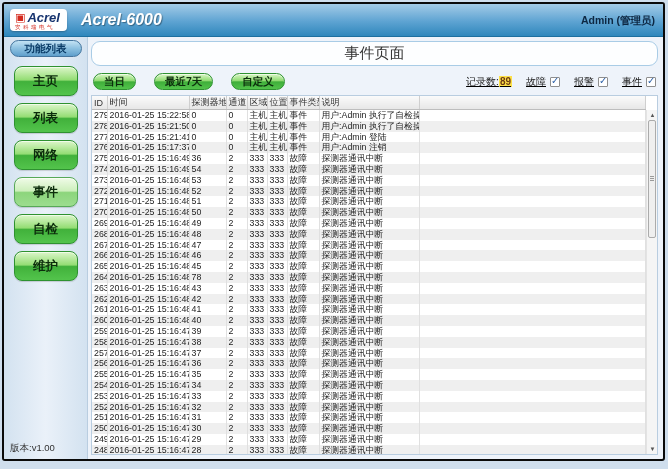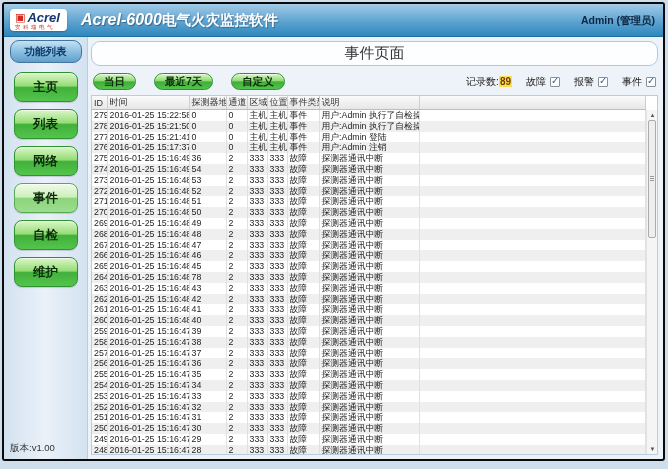--- a/index.html
+++ b/index.html
@@ -12,33 +12,33 @@
   
   .header { height:33px; flex:0 0 33px; display:flex; align-items:center;
             background:linear-gradient(180deg,#a3cbe7 0%,#5da3d2 55%,#2f87bc 100%);
             border-bottom:1px solid #1d6f9f; padding:0 6px; }
   .logo-box { background:#fff; border-radius:4px; padding:2px 7px 1px 5px; margin-right:14px;
               display:flex; flex-direction:column; line-height:1; box-shadow:0 1px 2px rgba(0,0,0,.25); }
   .logo-row { display:flex; align-items:center; gap:2px; }
   .logo-glyph { color:#d42a1e; font-size:11px; font-weight:bold; }
   .logo-brand { color:#16336e; font-weight:bold; font-style:italic; font-size:13px; letter-spacing:0; }
   .logo-sub { color:#d42a1e; font-size:5.5px; letter-spacing:2.5px; margin-top:1px; white-space:nowrap; }
-  .app-title { display:flex; align-items:center; }
+  .app-title { display:flex; align-items:flex-end; gap:7px; }
   .app-title .brand { color:#fff; font-weight:bold; font-style:italic; font-size:16px;
                       text-shadow:1px 1px 1px rgba(0,0,0,.35); }
   .app-title .suffix { color:#fff; font-weight:bold; font-size:14.5px; text-shadow:1px 1px 1px rgba(0,0,0,.3); }
   .header-right { margin-left:auto; text-align:right; line-height:1.35; padding-right:2px; }
   .header-right .dt { color:#0d2742; font-size:10.5px; }
   .header-right .usr { color:#0d2742; font-size:10.5px; font-weight:bold; }
 
   
   .body { flex:1; display:flex; min-height:0; }
   .sidebar { flex:0 0 84px; background:linear-gradient(90deg,#d3e2f0 0%,#eaf1f9 50%,#d3e2f0 100%);
              border-right:1px solid #b9cde0; position:relative; padding-top:3px; }
-  .func-pill { width:72px; height:23px; margin:0 auto 9px auto; border-radius:9px;
+  .func-pill { width:72px; height:17px; margin:0 auto 9px auto; border-radius:9px;
                background:linear-gradient(180deg,#c3e2f4 0%,#8cc0e0 50%,#5f9fcc 100%);
                border:1px solid #44759e; color:#083a66; font-size:10.5px; font-weight:bold;
                display:flex; align-items:center; justify-content:center; }
   .nav-btn { width:64px; height:30px; margin:0 auto 7px auto; border-radius:8px;
              background:linear-gradient(180deg,#dcf6ca 0%,#94dd74 46%,#41b13b 52%,#53c44c 100%);
              border:1px solid #2e9230; box-shadow:inset 0 1px 0 rgba(255,255,255,.6), 0 1px 1px rgba(0,0,0,.15);
              color:#0c2c0c; font-size:12.5px; font-weight:bold;
              display:flex; align-items:center; justify-content:center; cursor:pointer; }
   .nav-btn.active { background:linear-gradient(180deg,#f0fbe8 0%,#cdefbc 46%,#8cd57c 52%,#9cdd8e 100%);
                     border-color:#57a957; }
@@ -47,21 +47,21 @@
   .main { flex:1; display:flex; flex-direction:column; padding:4px 5px 4px 3px; min-width:0;border-radius:9px; }
   .title-box { height:25px; flex:0 0 25px; background:#fdfeff; border:1px solid #a9cce6; border-radius:9px;
                display:flex; align-items:center; justify-content:center; margin-bottom:6px; }
   .title-box span { font-size:15px; color:#333; }
 
   .toolbar { height:19px; flex:0 0 19px; display:flex; align-items:center; margin-bottom:4px; padding:0 2px; }
   .filter-btn { height:17px; padding:0 10px; margin-right:7px; border-radius:9px;
                 background:linear-gradient(180deg,#d9f6c6 0%,#8fdb70 46%,#3fae3a 52%,#52c34b 100%);
                 border:1px solid #2e9230; color:#0c2c0c; font-size:10.5px; font-weight:bold;
                 display:flex; align-items:center; cursor:pointer; box-shadow:inset 0 1px 0 rgba(255,255,255,.6); }
-  .toolbar-right { margin-left:auto; display:flex; align-items:flex-end; gap:14px; }
+  .toolbar-right { margin-left:auto; display:flex; align-items:flex-end; gap:14px;text-decoration:underline; }
   .rec { font-size:10px; color:#222; display:flex; align-items:center; }
   .rec .cnt { background:#fde047; color:#6b3a17; font-weight:bold; padding:0 1px; }
   .chk-group { display:flex; align-items:center; gap:4px; font-size:10px; color:#222; cursor:pointer; }
   .chk-box { width:10px; height:10px; background:#fff; border:1px solid #8e8e8e; border-radius:1px;
              position:relative; display:inline-block; }
   .chk-box .mark { position:absolute; left:0px; top:-3px; font-size:10px; color:#2f62a8; font-weight:bold; }
 
   
   .table-box { flex:1; background:#fff; border:1px solid #b9cde0; position:relative; overflow:hidden; }
   table { border-collapse:collapse; table-layout:fixed; width:calc(100% - 11px); }
@@ -95,21 +95,20 @@
     <div class="header">
       <div class="logo-box">
         <div class="logo-row">
           <span class="logo-glyph">▣</span>
           <span class="logo-brand">Acrel</span>
         </div>
         <span class="logo-sub">安科瑞电气</span>
       </div>
       <div class="app-title">
         <span class="brand">Acrel-6000</span>
-        <span class="suffix">电气火灾监控软件</span>
       </div>
       <div class="header-right">
         <div class="usr">Admin (管理员)</div>
       </div>
     </div>
 
     <div class="body">
 
       <div class="sidebar">
         <div class="func-pill">功能列表</div>

